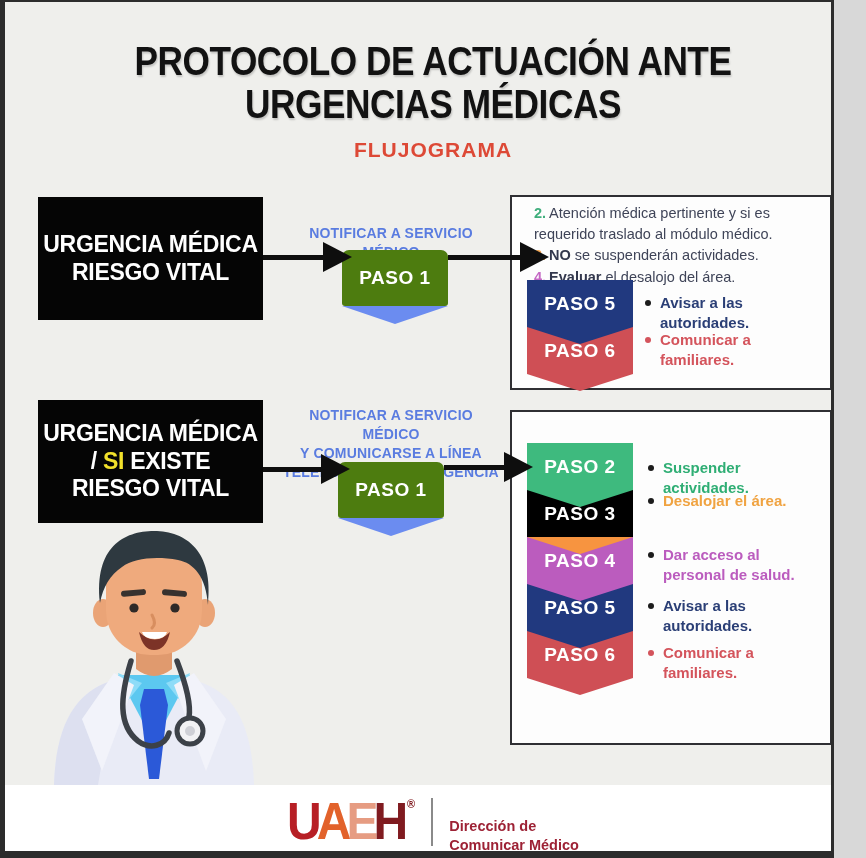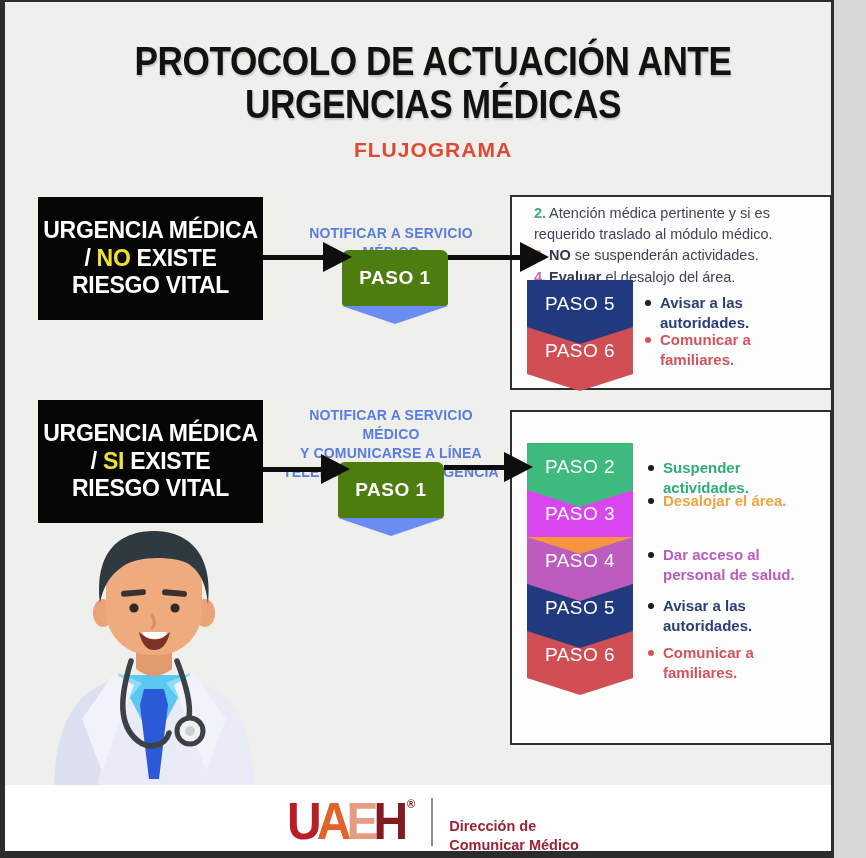--- a/index.html
+++ b/index.html
@@ -46,24 +46,24 @@
   .steps{position:absolute;left:534px;top:203px;width:296px;font-size:14.5px;color:#3f4458;
          line-height:1.42;font-weight:500;z-index:6;}
   .steps p{margin:0 0 1px 0;}
   .steps .num{font-weight:700;margin-right:3px;}
   .n-green{color:#3fae7c;} .n-orange{color:#f0a04a;} .n-purple{color:#c468c4;}
   .steps b{font-weight:800;color:#33384d;}
 
   
   .pbadge{position:absolute;width:106px;}
   .pbadge .rect{width:106px;height:47px;display:flex;align-items:center;justify-content:center;
-                color:#fff;font-size:19px;font-weight:400;letter-spacing:0.5px;}
+                color:#fff;font-size:19px;font-weight:700;letter-spacing:0.5px;}
   .pbadge .point{width:0;height:0;border-left:53px solid transparent;border-right:53px solid transparent;}
   .bg-p2{background:#3eba7e;} .pt-p2{border-top:17px solid #3eba7e;}
-  .bg-p3{background:#d946ef;} .pt-p3{border-top:17px solid #f79440;}
+  .bg-p3{background:#000000;} .pt-p3{border-top:17px solid #f79440;}
   .bg-p4{background:#bb5cbe;} .pt-p4{border-top:17px solid #bb5cbe;}
   .bg-p5{background:#21397f;} .pt-p5{border-top:17px solid #21397f;}
   .bg-p6{background:#cf4f55;} .pt-p6{border-top:17px solid #cf4f55;}
 
   
   .bullet{position:absolute;display:flex;align-items:flex-start;font-size:15px;font-weight:700;
           line-height:1.35;z-index:6;}
   .bullet .dot{width:6px;height:6px;border-radius:50%;background:#1c1c1c;margin:7px 9px 0 0;flex:0 0 auto;}
   .bullet.dot-red .dot{background:#d4545c;}
   .t-green{color:#2fae74;} .t-orange{color:#f0a341;} .t-purple{color:#bb5cbe;}
@@ -88,21 +88,20 @@
 <div class="page">
 
   <div class="title">
     <div>PROTOCOLO DE ACTUACIÓN ANTE</div>
     <div>URGENCIAS MÉDICAS</div>
   </div>
   <div class="subtitle">FLUJOGRAMA</div>
 
   <div class="src-box" style="top:197px;">
     <div>URGENCIA MÉDICA</div>
-    <div><span>/ </span><span class="hl">NO</span><span> EXISTE</span></div>
     <div>RIESGO VITAL</div>
   </div>
 
   <div class="notify" style="left:285px;top:224px;width:212px;">NOTIFICAR A SERVICIO MÉDICO</div>
 
   <div class="arrow-line" style="left:263px;top:255px;width:62px;"></div>
   <div class="arrow-head" style="left:323px;top:242px;"></div>
 
   <div class="paso1" style="left:342px;top:250px;">
     <div class="rect">PASO 1</div>

